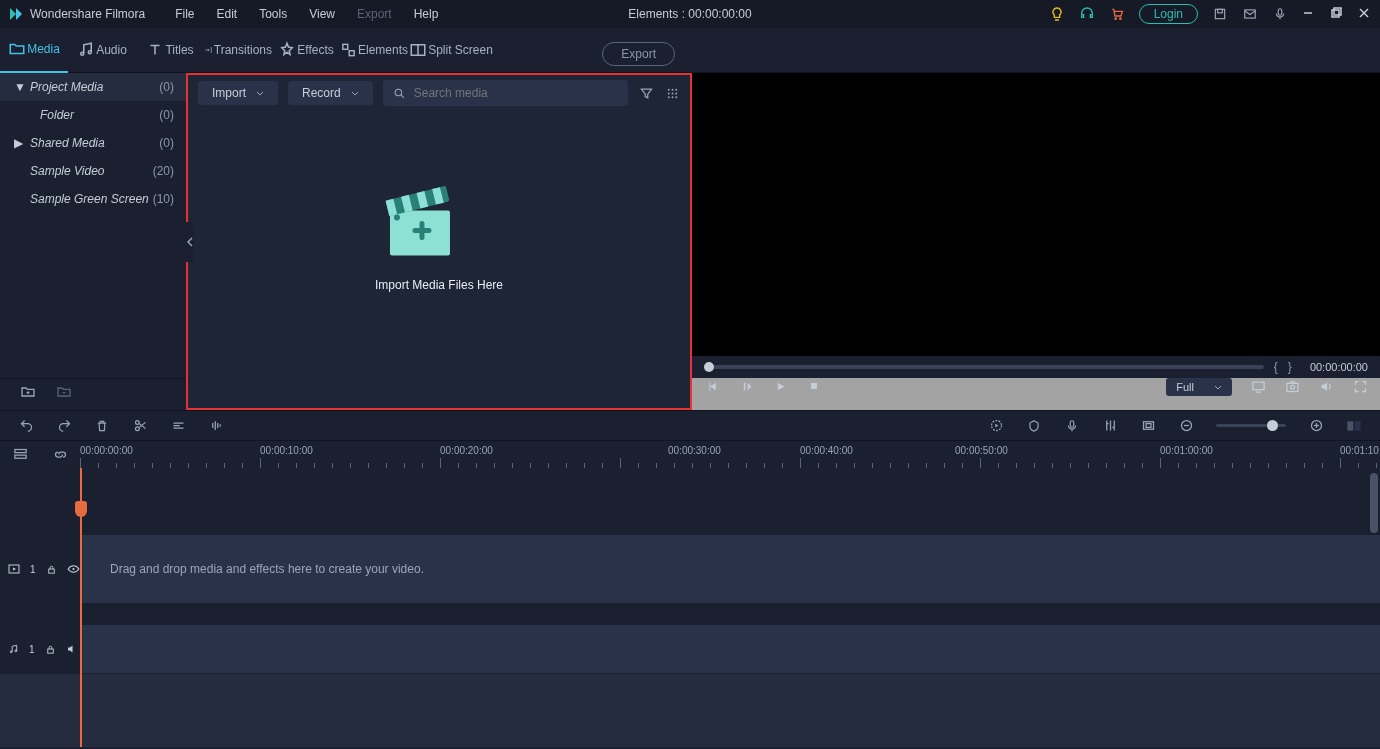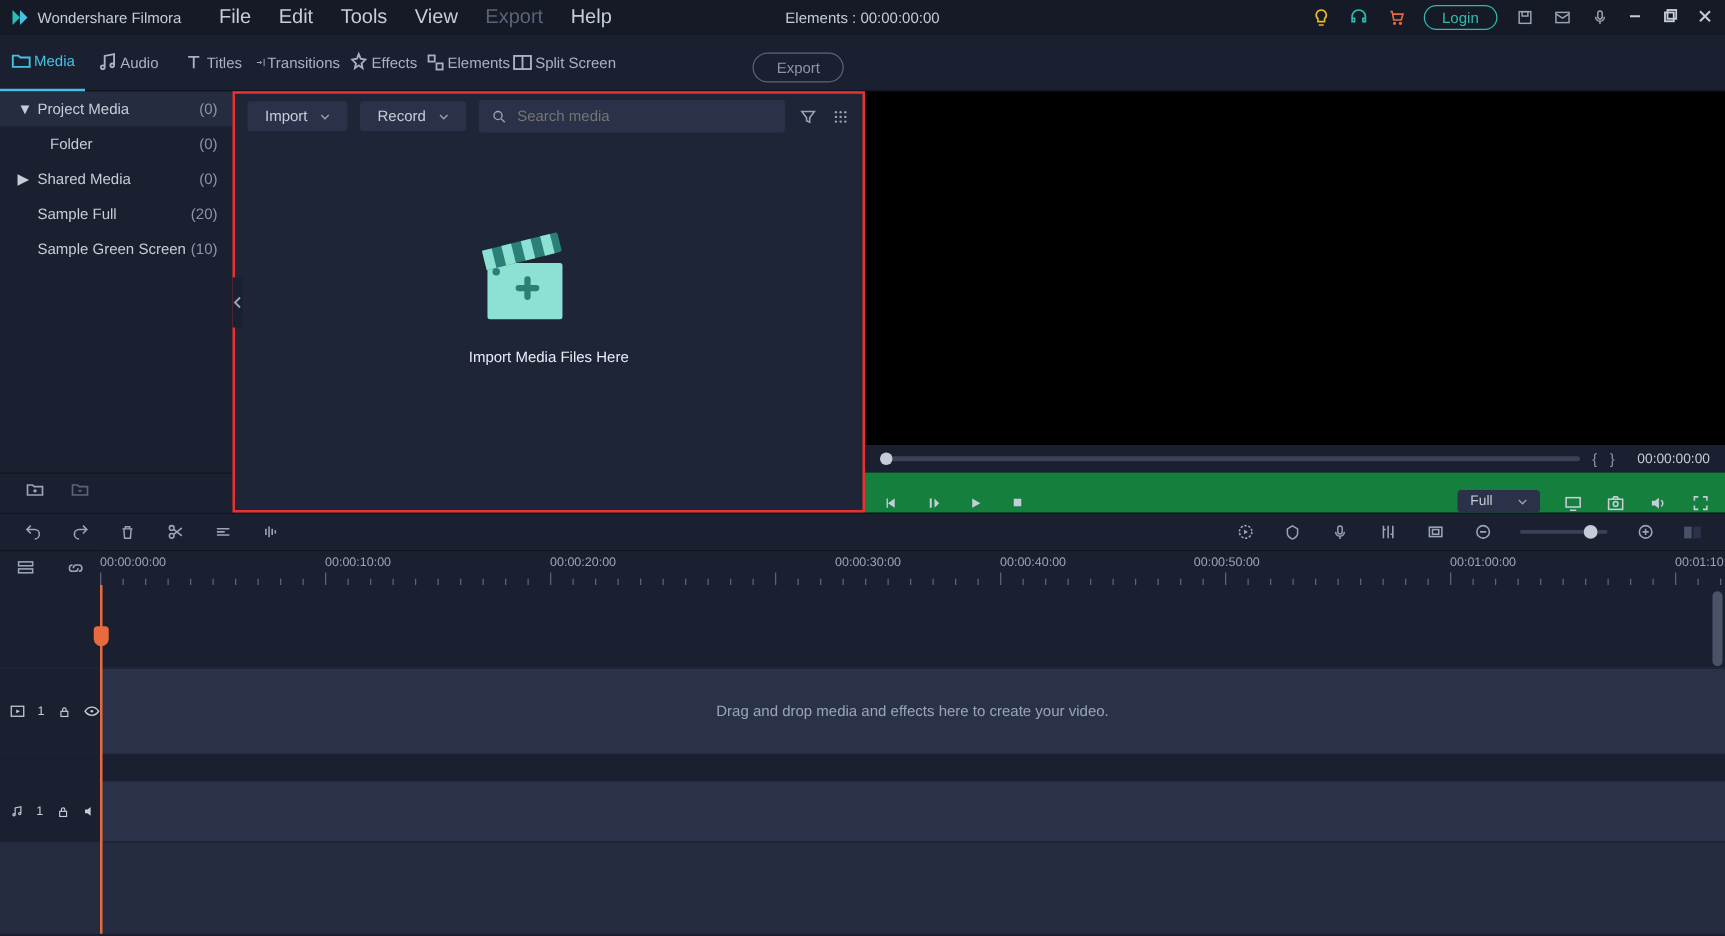--- a/index.html
+++ b/index.html
@@ -1,60 +1,60 @@
 <!DOCTYPE html>
 <html><head>
 <meta charset="utf-8">
 <style>
 * { margin: 0; padding: 0; box-sizing: border-box; font-family: -apple-system, "Segoe UI", Arial, sans-serif; user-select: none; }
 body { width: 1380px; height: 749px; background: #1a2030; color: #c5cdd8; font-size: 12px; overflow: hidden; }
 .titlebar { height: 28px; background: #151a26; display: flex; align-items: center; padding: 0 8px; }
 .logo { width: 16px; height: 16px; margin-right: 6px; }
 .app-name { font-size: 12px; color: #c5cdd8; margin-right: 20px; }
 .menu { display: flex; gap: 2px; }
-.menu-item { padding: 4px 10px; color: #c5cdd8; font-size: 16px; cursor: pointer; }
+.menu-item { padding: 4px 10px; color: #c5cdd8; font-size: 12px; cursor: pointer; }
 .menu-item.disabled { color: #5a6478; }
 .title-center { position: absolute; left: 50%; transform: translateX(-50%); color: #c5cdd8; font-size: 12px; }
 .title-right { margin-left: auto; display: flex; align-items: center; gap: 14px; }
 .icon-btn { width: 16px; height: 16px; display: flex; align-items: center; justify-content: center; cursor: pointer; color: #c5cdd8; }
 .login-btn { border: 1px solid #2dbdb0; color: #2dbdb0; border-radius: 11px; padding: 2px 14px; font-size: 12px; cursor: pointer; }
 .win-btn { width: 14px; height: 14px; cursor: pointer; color: #c5cdd8; }
 
 .ribbon { height: 45px; background: #1a2030; display: flex; align-items: center; border-bottom: 1px solid #0f1420; position:relative;}
 .ribbon-tab { width: 68px; height: 45px; display: flex; flex-direction: row; align-items: center; justify-content: center; gap: 1px; cursor: pointer; color: #a8b2c2; font-size: 12px; }
 .ribbon-tab.active { color: #46c1e6; border-bottom: 2px solid #46c1e6; }
 .ribbon-tab svg { width: 18px; height: 18px; }
 .export-btn { margin-left: auto; margin-right: 10px; border: 1px solid #5a6478; color: #8b96a8; border-radius: 13px; padding: 4px 18px; font-size: 12px; cursor: pointer; position:absolute; right:695px; top:14px;}
 
 .mid { height: 337px; display: flex; }
 .sidebar { width: 186px; background: #1a2030; }
 .side-row { height: 28px; display: flex; align-items: center; padding: 0 12px 0 14px; cursor: pointer; font-size: 12px; }
 .side-row .caret { width: 10px; margin-right: 6px; color:#c5cdd8;}
-.side-row .lbl { flex: 1; }
+.side-row .lbl { flex: 1; font-style: italic; }
 .side-row .cnt { color: #8b96a8; }
 .side-row.child { padding-left: 40px; }
 .side-row.active { background: #252c3f; }
 
 .media-area { flex: 1; background: #1e2536; position: relative; border: 2px solid #e83232; }
 .media-top { height: 36px; display: flex; align-items: center; padding: 0 10px; gap: 10px; }
 .drop-btn { background: #2a3249; padding: 5px 14px; border-radius: 3px; display: flex; align-items: center; gap: 10px; cursor: pointer; color: #c5cdd8; font-size: 12px; }
 .search-box { flex: 1; background: #2a3249; border-radius: 3px; height: 26px; display: flex; align-items: center; padding: 0 10px; gap: 8px; color: #8b96a8; }
 .search-box input { background: transparent; border: none; outline: none; color: #c5cdd8; font-size: 12px; flex: 1; }
 .media-center { position: absolute; top: 50%; left: 50%; transform: translate(-50%, -55%); text-align: center; }
 .media-center-text { margin-top: 18px; color: #e8edf5; font-size: 12px; }
 .collapse-handle { position:absolute; left:-2px; top:50%; transform:translateY(-50%); width:8px; height:40px; background:#1a2030; display:flex; align-items:center; justify-content:center; cursor:pointer;}
 
 .preview { width: 688px; background: #000; display: flex; flex-direction: column; }
 .preview-canvas { flex: 1; background: #000; }
 .preview-scrub { height: 22px; background: #1a2030; display: flex; align-items: center; padding: 0 12px; gap: 10px; }
 .scrub-track { flex: 1; height: 4px; background: #3a4258; border-radius: 2px; position: relative; }
 .scrub-thumb { position: absolute; left: 0; top: -3px; width: 10px; height: 10px; background: #c5cdd8; border-radius: 50%; }
 .brace { color: #8b96a8; cursor: pointer; }
 .scrub-time { color: #c5cdd8; font-size: 11px; margin-left: 8px; }
-.preview-ctrl { height: 32px; background: #15803d; display: flex; align-items: flex-end; padding: 0 12px; gap: 18px; }
+.preview-ctrl { height: 32px; background: #a3a3a3; display: flex; align-items: flex-start; padding: 0 12px; gap: 18px; }
 .preview-ctrl .spacer { flex: 1; }
 .quality-sel { background: #2a3249; padding: 3px 10px; border-radius: 3px; display: flex; align-items: center; gap: 20px; cursor: pointer; font-size: 11px; }
 
 .tool-row { height: 30px; background: #1a2030; display: flex; align-items: center; padding: 0 18px; gap: 22px; border-top: 1px solid #0f1420;}
 .tool-row .spacer { flex: 1; }
 .zoom-track { width: 70px; height: 3px; background: #3a4258; border-radius: 2px; position: relative; }
 .zoom-thumb { position: absolute; right: 8px; top: -4px; width: 11px; height: 11px; background: #c5cdd8; border-radius: 50%; }
 .tool-icon { width: 16px; height: 16px; cursor: pointer; color: #9aa5b8; display:flex; align-items:center; justify-content:center;}
 
 .timeline-hdr { height: 28px; background: #1a2030; display: flex; border-top: 1px solid #0f1420;}
@@ -62,21 +62,21 @@
 .ruler { flex: 1; position: relative; background: #1a2030; overflow:hidden; }
 .ruler-mark { position: absolute; top: 4px; font-size: 10px; color: #9aa5b8; }
 .ruler-tick { position: absolute; bottom: 0; width: 1px; background: #5a6478; }
 .playhead { position: absolute; left: 80px; top: 0; bottom: 0; width: 2px; background: #e86a3f; z-index: 5; }
 .playhead-head { position: absolute; top: 33px; left: -5px; width: 12px; height: 16px; background: #e86a3f; border-radius: 3px 3px 6px 6px; }
 
 .tracks { position: relative; background: #252c3f; height: 279px; }
 .track-gap { height: 66px; background: #1a2030; }
 .track-row { height: 70px; display: flex; align-items: center; background: #2a3249; border-top: 1px solid #1a2030; border-bottom: 1px solid #1a2030; }
 .track-head { width: 80px; height: 100%; background: #1a2030; display: flex; align-items: center; gap: 10px; padding: 0 8px; font-size: 10px; }
-.track-body { flex: 1; padding: 0 30px; color: #9aa5b8; font-size: 12px; text-align: center; }
+.track-body { flex: 1; padding: 0 30px; color: #9aa5b8; font-size: 12px; }
 .track-row.audio { height: 50px; }
 .scroll-thumb { position:absolute; right:2px; top:5px; width:8px; height:60px; background:#4a5268; border-radius:4px;}
 
 .sidebar-tools { height:26px; background:#1a2030; display:flex; align-items:center; gap:20px; padding:0 20px; border-top:1px solid #0f1420;}
 svg { display:block; }
 </style>
 </head>
 <body>
 
 <div class="titlebar">
@@ -208,21 +208,21 @@
     <div class="side-row child">
           <span class="lbl">Folder</span>
           <span class="cnt">(0)</span>
         </div>
     <div class="side-row">
           <span class="caret">▶</span>
           <span class="lbl">Shared Media</span>
           <span class="cnt">(0)</span>
         </div>
     <div class="side-row" style="padding-left:30px">
-          <span class="lbl">Sample Full</span>
+          <span class="lbl">Sample Video</span>
           <span class="cnt">(20)</span>
         </div>
     <div class="side-row" style="padding-left:30px">
           <span class="lbl">Sample Green Screen</span>
           <span class="cnt">(10)</span>
         </div>
     </div>
     <div class="sidebar-tools">
       <span class="tool-icon">
           <svg width="16" height="16" viewBox="0 0 24 24">

